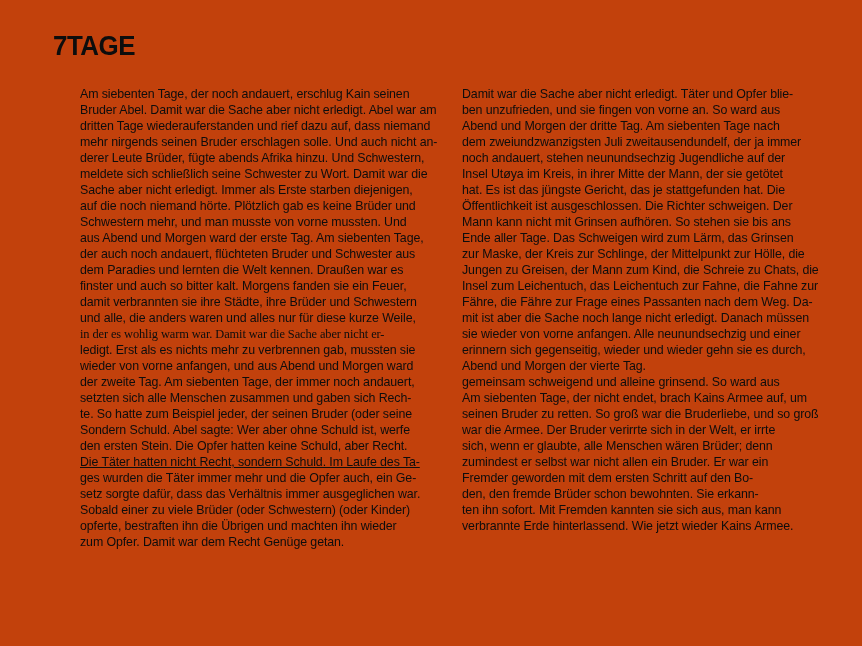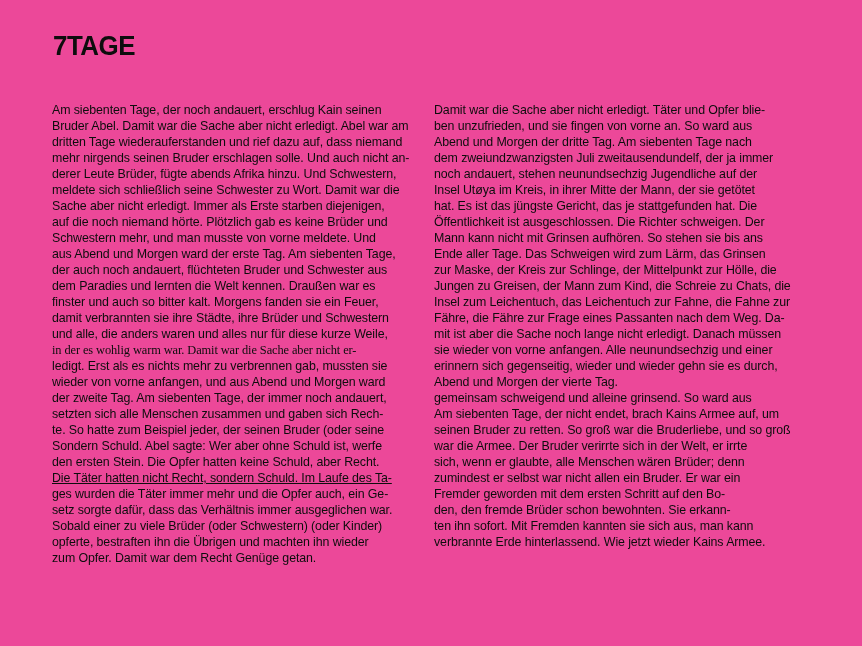--- a/index.html
+++ b/index.html
@@ -11,21 +11,21 @@
     width: 862px;
     height: 646px;
     overflow: hidden;
     font-family: "Liberation Sans", sans-serif;
     color: #000000;
   }
   .page {
     position: relative;
     width: 862px;
     height: 646px;
-    background: #ec4899;
+    background: #c2410c;
   }
   .title {
     position: absolute;
     left: 53px;
     top: 33px;
     margin: 0;
     font-size: 27px;
     line-height: 27px;
     font-weight: 800;
     letter-spacing: -0.5px;
@@ -33,21 +33,22 @@
     transform: scaleX(0.96);
     transform-origin: 0 0;
   }
   .columns {
     position: absolute;
     left: 52px;
     top: 86px;
   }
   .col {
     position: absolute;
-    top: 16px;
+    top: 0;
+    margin-left: 28px;
   }
   .col-left  { left: 0; width: 361px; }
   .col-right { left: 382px; width: 367px; }
   .line {
     font-size: 12.4px;
     line-height: 16px;
     height: 16px;
     white-space: nowrap;
     letter-spacing: -0.1px;
     transform-origin: 0 50%;
@@ -63,21 +64,21 @@
   <div class="columns">
     <div class="col col-left">
         <div class="line" style="transform: scaleX(1);">Am siebenten Tage, der noch andauert, erschlug Kain seinen</div>
         <div class="line" style="transform: scaleX(1);">Bruder Abel. Damit war die Sache aber nicht erledigt. Abel war am</div>
         <div class="line" style="transform: scaleX(1);">dritten Tage wiederauferstanden und rief dazu auf, dass niemand</div>
         <div class="line" style="transform: scaleX(1);">mehr nirgends seinen Bruder erschlagen solle. Und auch nicht an-</div>
         <div class="line" style="transform: scaleX(1);">derer Leute Brüder, fügte abends Afrika hinzu. Und Schwestern,</div>
         <div class="line" style="transform: scaleX(1);">meldete sich schließlich seine Schwester zu Wort. Damit war die</div>
         <div class="line" style="transform: scaleX(1);">Sache aber nicht erledigt. Immer als Erste starben diejenigen,</div>
         <div class="line" style="transform: scaleX(1);">auf die noch niemand hörte. Plötzlich gab es keine Brüder und</div>
-        <div class="line" style="transform: scaleX(1);">Schwestern mehr, und man musste von vorne meldete. Und</div>
+        <div class="line" style="transform: scaleX(1);">Schwestern mehr, und man musste von vorne mussten. Und</div>
         <div class="line" style="transform: scaleX(1);">aus Abend und Morgen ward der erste Tag.  Am siebenten Tage,</div>
         <div class="line" style="transform: scaleX(1);">der auch noch andauert, flüchteten Bruder und Schwester aus</div>
         <div class="line" style="transform: scaleX(1);">dem Paradies und lernten die Welt kennen. Draußen war es</div>
         <div class="line" style="transform: scaleX(1);">finster und auch so bitter kalt. Morgens fanden sie ein Feuer,</div>
         <div class="line" style="transform: scaleX(1);">damit verbrannten sie ihre Städte, ihre Brüder und Schwestern</div>
         <div class="line" style="transform: scaleX(1);">und alle, die anders waren und alles nur für diese kurze Weile,</div>
         <div class="line" style="transform: scaleX(1); font-family: Liberation Serif, serif;">in der es wohlig warm war. Damit war die Sache aber nicht er-</div>
         <div class="line" style="transform: scaleX(1);">ledigt. Erst als es nichts mehr zu verbrennen gab, mussten sie</div>
         <div class="line" style="transform: scaleX(1);">wieder von vorne anfangen, und aus Abend und Morgen ward</div>
         <div class="line" style="transform: scaleX(1);">der zweite Tag. Am siebenten Tage, der immer noch andauert,</div>

